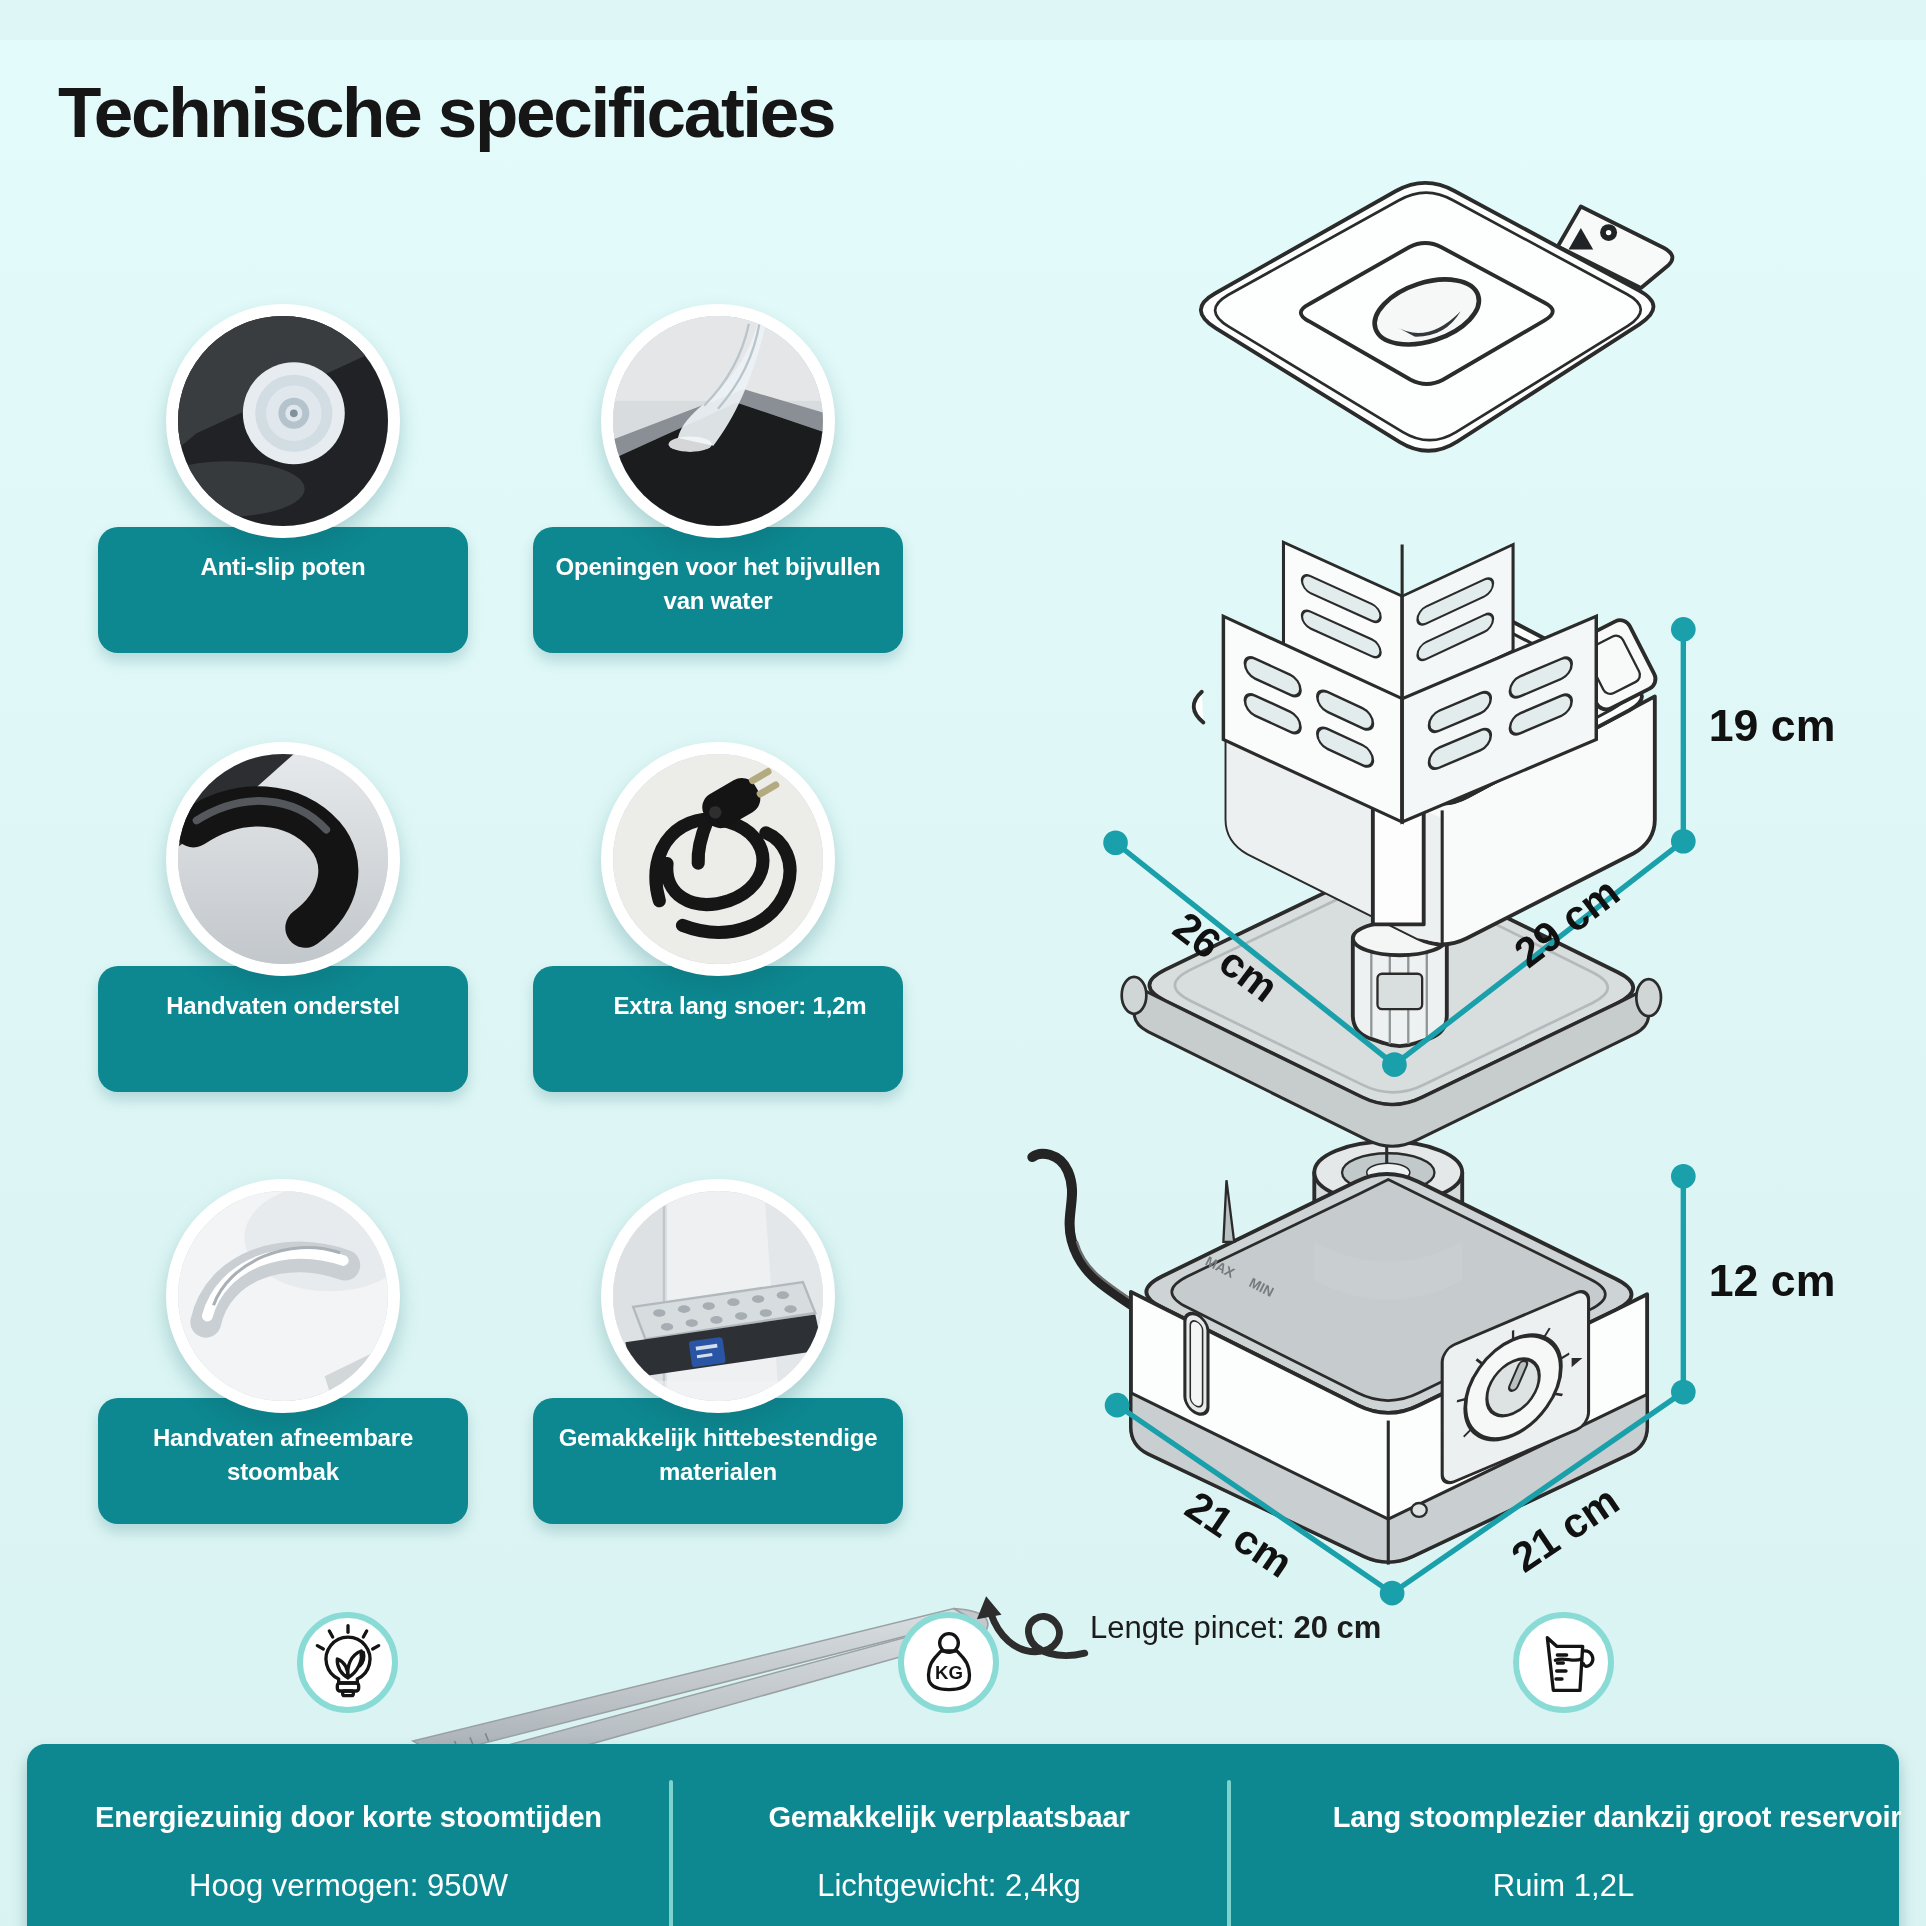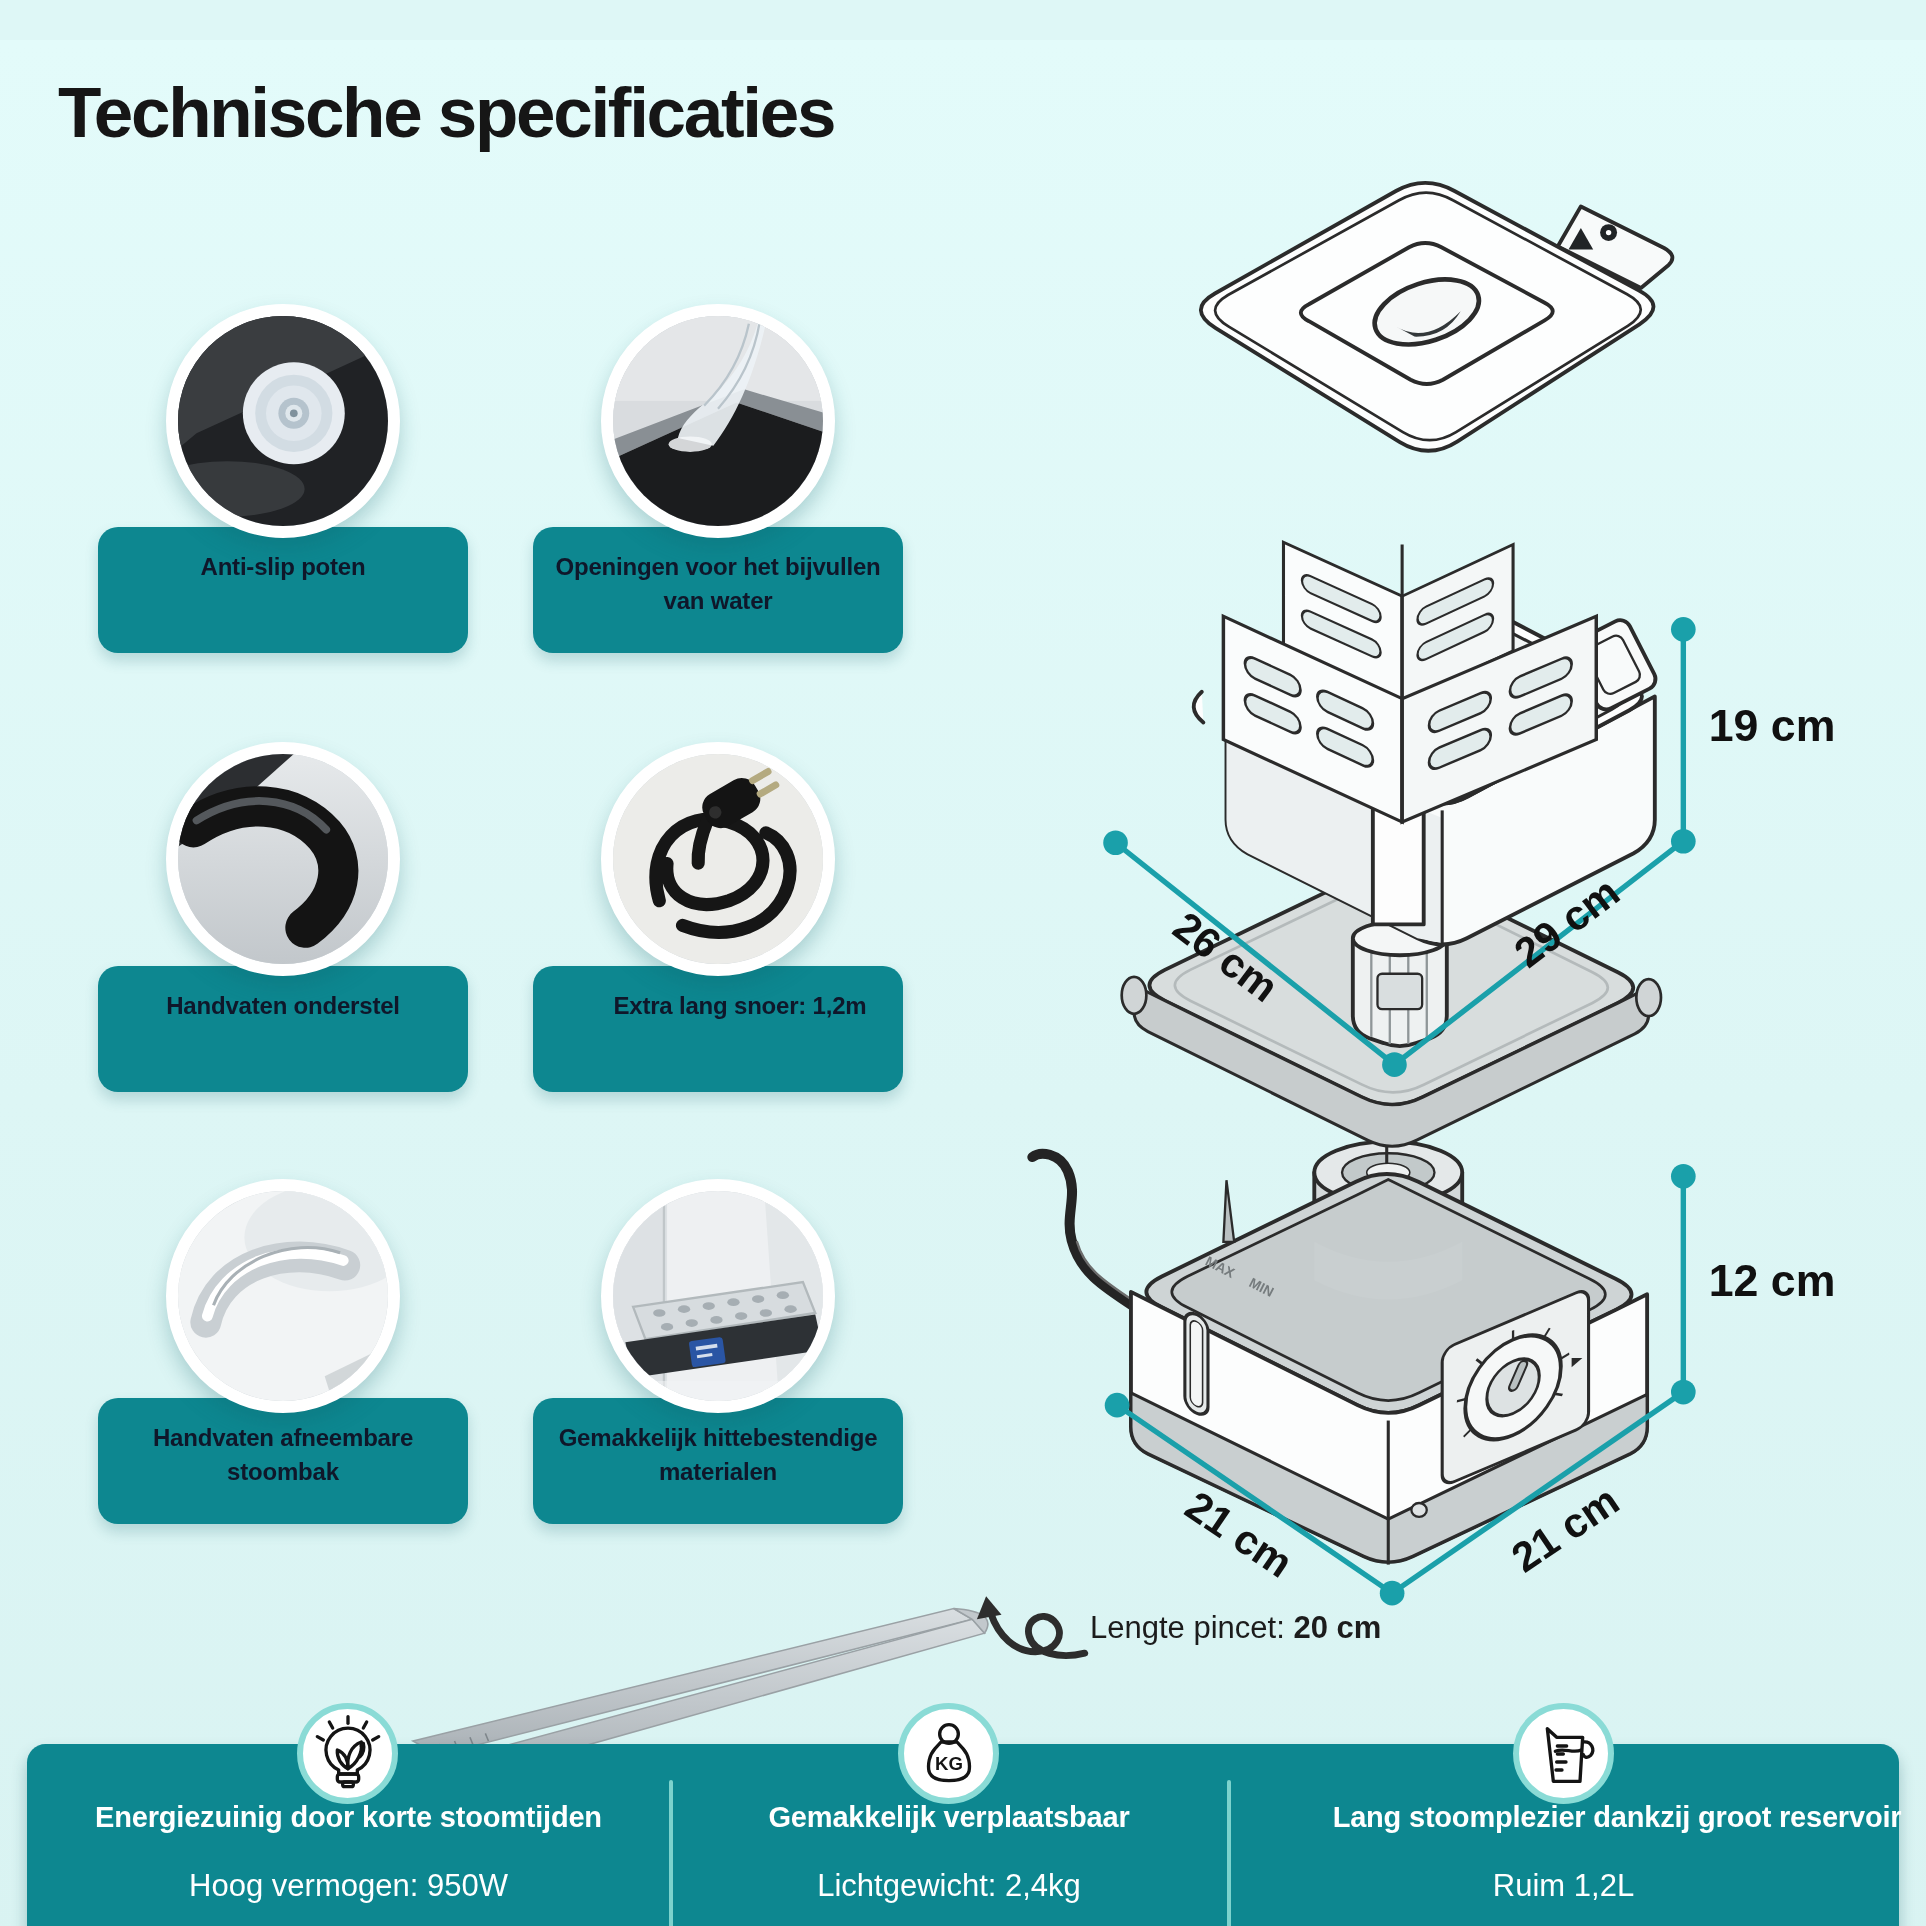--- a/index.html
+++ b/index.html
@@ -10,30 +10,30 @@
               letter-spacing:-2.3px;color:#161616;white-space:nowrap;}
   
   .photo-circle{position:absolute;width:210px;height:210px;border:12.3px solid #ffffff;
                 border-radius:50%;overflow:hidden;background:#cfd6da;
                 box-shadow:0 10.8px 20px rgba(15,96,105,.25);z-index:3;}
   .photo-circle svg{display:block;width:210px;height:210px;}
   .feature-box{position:absolute;width:370px;height:126px;background:#0d8790;border-radius:20px;
                box-shadow:0 7.7px 14px rgba(15,96,105,.20);z-index:2;
                display:flex;justify-content:center;align-items:flex-start;padding-top:23px;
                box-sizing:border-box;}
-  .feature-box span{color:#0f172a;font-weight:700;font-size:24px;line-height:34px;
+  .feature-box span{color:#ffffff;font-weight:700;font-size:24px;line-height:34px;
                     text-align:center;max-width:339px;letter-spacing:-0.2px;}
   
   .tweezer-caption{position:absolute;left:1090px;top:1570px;font-size:31px;color:#1c1c1c;white-space:nowrap;z-index:4;}
   .tweezer-caption .bold{font-weight:700;}
   
   .bottom-bar{position:absolute;left:27px;top:1704px;width:1872px;height:207px;background:#0d8790;
               border-radius:18.5px;box-shadow:0 9.2px 15.4px rgba(10,80,90,.30);z-index:1;}
   .bar-divider{position:absolute;width:3.9px;top:1740px;height:157px;background:#7cd2cd;border-radius:2.3px;z-index:2;}
-  .icon-circle{position:absolute;top:1663px;width:89px;height:89px;background:#ffffff;
+  .icon-circle{position:absolute;top:1572px;width:89px;height:89px;background:#ffffff;
                border:6.2px solid #8adbd6;border-radius:50%;z-index:3;
                display:flex;align-items:center;justify-content:center;}
   .icon-circle svg{width:80px;height:80px;}
   .bar-title{position:absolute;top:1761px;font-size:29px;font-weight:700;color:#ffffff;
              text-align:center;z-index:2;letter-spacing:-0.2px;}
   .bar-sub{position:absolute;top:1828px;font-size:31px;font-weight:400;color:#ffffff;
            text-align:center;z-index:2;}
   
   #diagram{position:absolute;left:0;top:0;width:1926px;height:1926px;z-index:1;}
   #diagram .ln{stroke:#2b2b2b;stroke-width:5;stroke-linejoin:round;stroke-linecap:round;}

